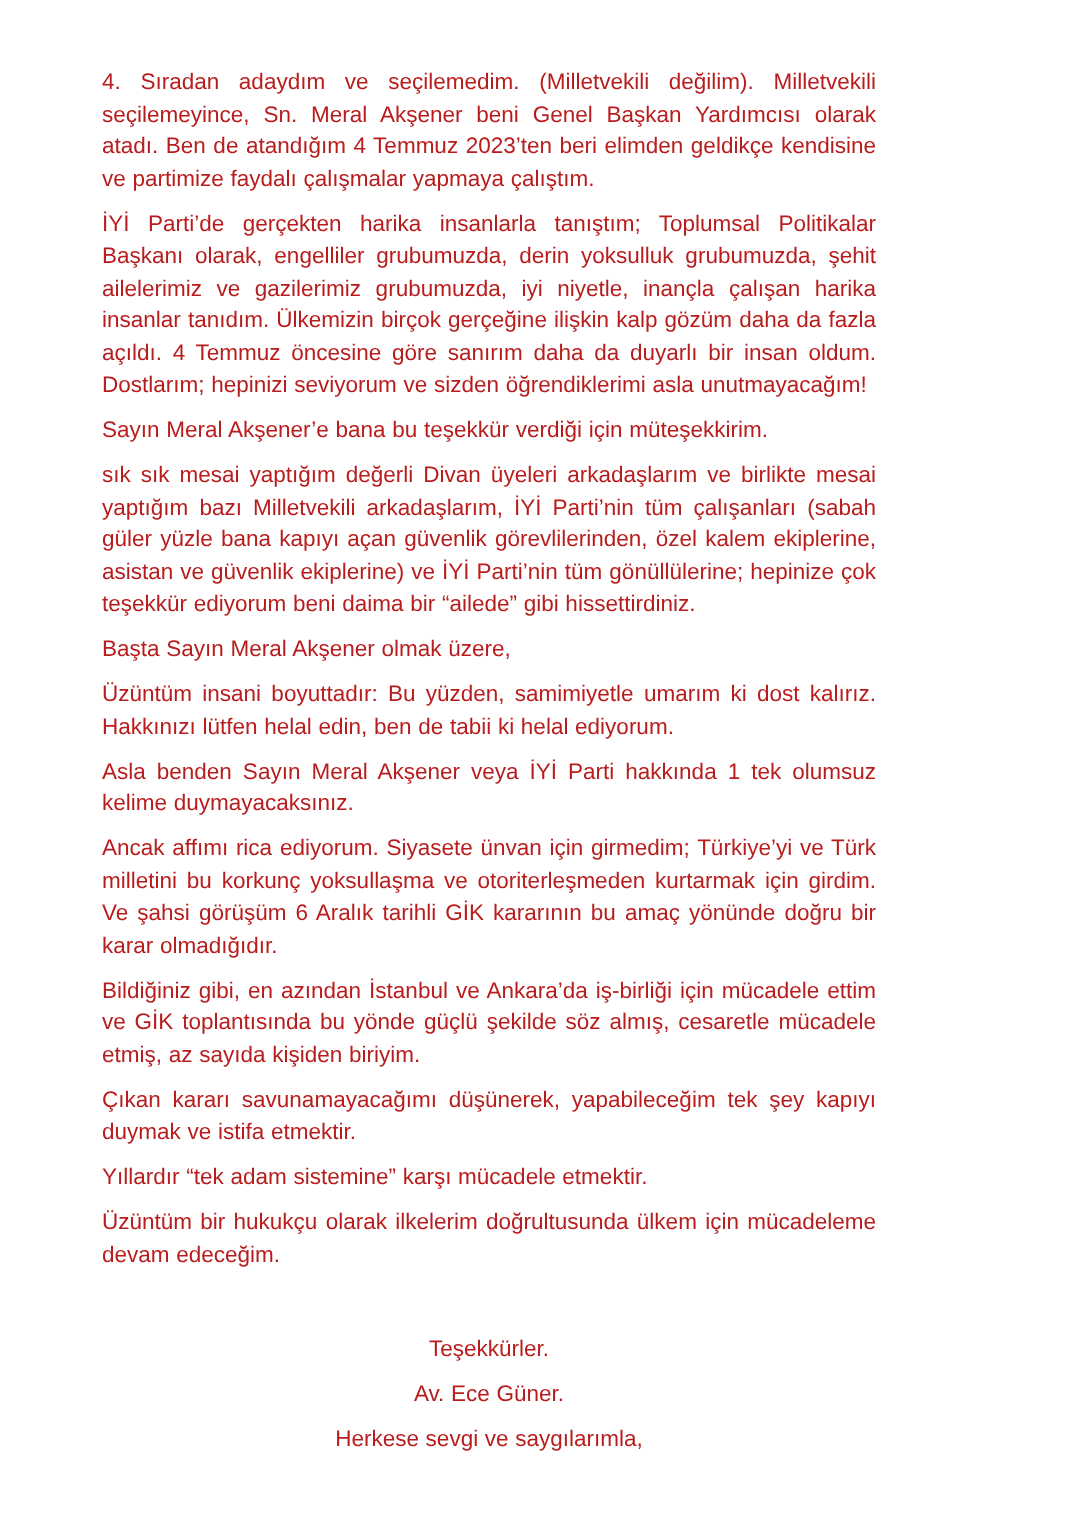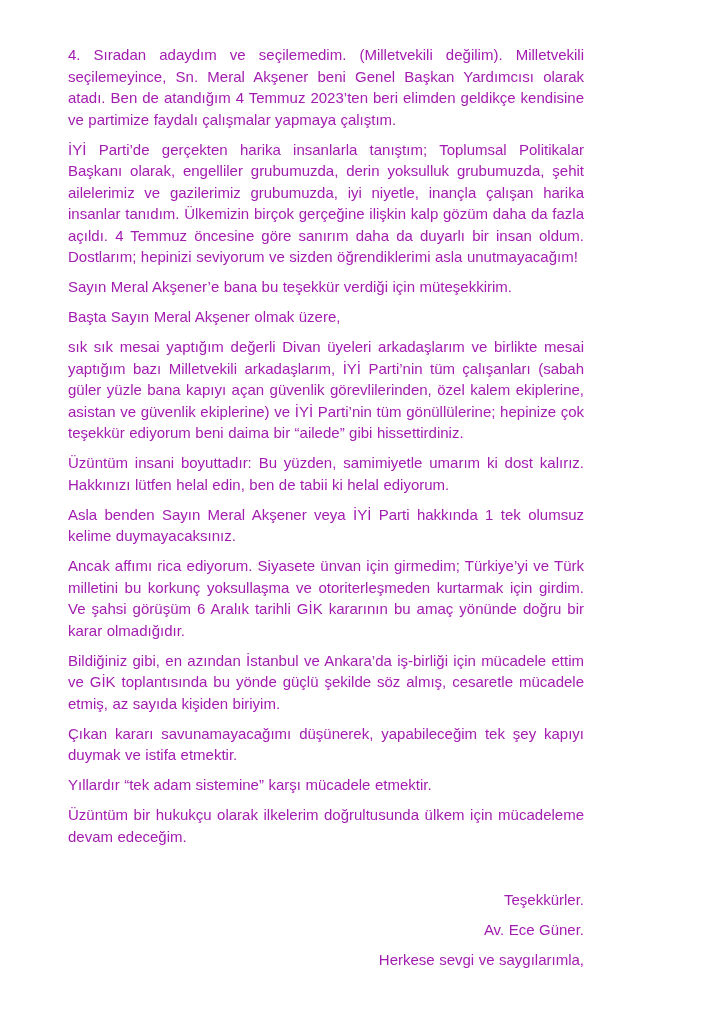--- a/index.html
+++ b/index.html
@@ -15,46 +15,46 @@
   }
   .page {
     box-sizing: border-box;
     width: 650px;
     height: 1024px;
     background: #ffffff;
     padding: 44px 66px 0 68px;
     font-family: "Liberation Sans", sans-serif;
     font-size: 15px;
     line-height: 21.5px;
-    color: #a21caf;
+    color: #b91c1c;
   }
   .letter-body p,
   .closing p {
     margin: 0 0 8.5px 0;
     text-align: justify;
     text-justify: inter-word;
     word-spacing: 0.02em;
   }
   .closing p {
-    text-align: right;
+    text-align: center;
   }
   .closing .closing-thanks {
     margin-top: 42px;
   }
 </style>
 </head>
 <body>
 
 <div class="page">
   <div class="letter-body">
       <p>4. Sıradan adaydım ve seçilemedim. (Milletvekili değilim). Milletvekili seçilemeyince, Sn. Meral Akşener beni Genel Başkan Yardımcısı olarak atadı. Ben de atandığım 4 Temmuz 2023’ten beri elimden geldikçe kendisine ve partimize faydalı çalışmalar yapmaya çalıştım.</p>
       <p>İYİ Parti’de gerçekten harika insanlarla tanıştım; Toplumsal Politikalar Başkanı olarak, engelliler grubumuzda, derin yoksulluk grubumuzda, şehit ailelerimiz ve gazilerimiz grubumuzda, iyi niyetle, inançla çalışan harika insanlar tanıdım. Ülkemizin birçok gerçeğine ilişkin kalp gözüm daha da fazla açıldı. 4 Temmuz öncesine göre sanırım daha da duyarlı bir insan oldum. Dostlarım; hepinizi seviyorum ve sizden öğrendiklerimi asla unutmayacağım!</p>
       <p>Sayın Meral Akşener’e bana bu teşekkür verdiği için müteşekkirim.</p>
+      <p>sık sık mesai yaptığım değerli Divan üyeleri arkadaşlarım ve birlikte mesai yaptığım bazı Milletvekili arkadaşlarım, İYİ Parti’nin tüm çalışanları (sabah güler yüzle bana kapıyı açan güvenlik görevlilerinden, özel kalem ekiplerine, asistan ve güvenlik ekiplerine) ve İYİ Parti’nin tüm gönüllülerine; hepinize çok teşekkür ediyorum beni daima bir “ailede” gibi hissettirdiniz.</p>
       <p>Başta Sayın Meral Akşener olmak üzere,</p>
-      <p>sık sık mesai yaptığım değerli Divan üyeleri arkadaşlarım ve birlikte mesai yaptığım bazı Milletvekili arkadaşlarım, İYİ Parti’nin tüm çalışanları (sabah güler yüzle bana kapıyı açan güvenlik görevlilerinden, özel kalem ekiplerine, asistan ve güvenlik ekiplerine) ve İYİ Parti’nin tüm gönüllülerine; hepinize çok teşekkür ediyorum beni daima bir “ailede” gibi hissettirdiniz.</p>
       <p>Üzüntüm insani boyuttadır: Bu yüzden, samimiyetle umarım ki dost kalırız. Hakkınızı lütfen helal edin, ben de tabii ki helal ediyorum.</p>
       <p>Asla benden Sayın Meral Akşener veya İYİ Parti hakkında 1 tek olumsuz kelime duymayacaksınız.</p>
       <p>Ancak affımı rica ediyorum. Siyasete ünvan için girmedim; Türkiye’yi ve Türk milletini bu korkunç yoksullaşma ve otoriterleşmeden kurtarmak için girdim. Ve şahsi görüşüm 6 Aralık tarihli GİK kararının bu amaç yönünde doğru bir karar olmadığıdır.</p>
       <p>Bildiğiniz gibi, en azından İstanbul ve Ankara’da iş-birliği için mücadele ettim ve GİK toplantısında bu yönde güçlü şekilde söz almış, cesaretle mücadele etmiş, az sayıda kişiden biriyim.</p>
       <p>Çıkan kararı savunamayacağımı düşünerek, yapabileceğim tek şey kapıyı duymak ve istifa etmektir.</p>
       <p>Yıllardır “tek adam sistemine” karşı mücadele etmektir.</p>
       <p>Üzüntüm bir hukukçu olarak ilkelerim doğrultusunda ülkem için mücadeleme devam edeceğim.</p>
     </div>
   <div class="closing">
     <p class="closing-thanks">Teşekkürler.</p>

